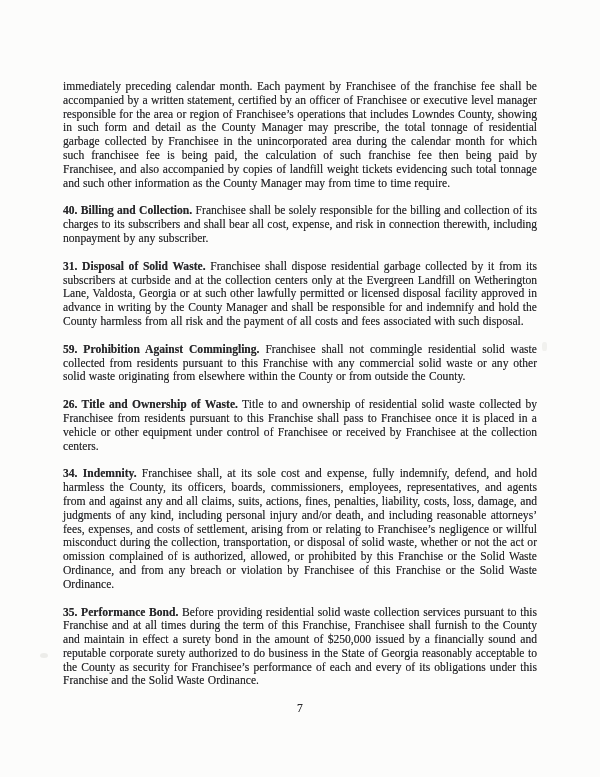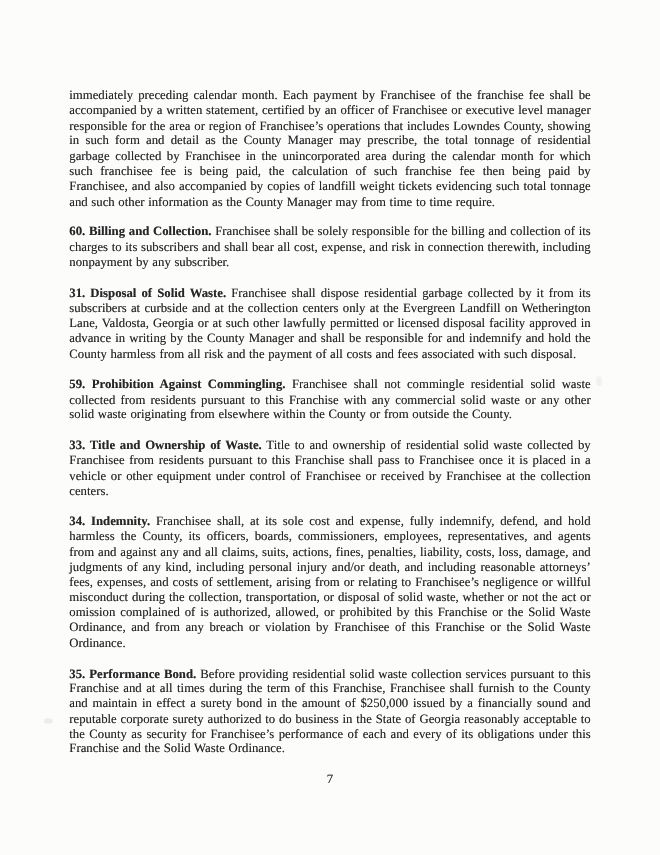--- a/index.html
+++ b/index.html
@@ -60,27 +60,27 @@
     opacity: 0.8;
   }
 </style>
 </head>
 <body>
 
 <div class="page">
 
   <p class="para"><span class="para-body">immediately preceding calendar month. Each payment by Franchisee of the franchise fee shall be accompanied by a written statement, certified by an officer of Franchisee or executive level manager responsible for the area or region of Franchisee’s operations that includes Lowndes County, showing in such form and detail as the County Manager may prescribe, the total tonnage of residential garbage collected by Franchisee in the unincorporated area during the calendar month for which such franchisee fee is being paid, the calculation of such franchise fee then being paid by Franchisee, and also accompanied by copies of landfill weight tickets evidencing such total tonnage and such other information as the County Manager may from time to time require.</span></p>
 
-  <p class="para"><span class="para-heading">60. Billing and Collection.</span><span class="para-body"> Franchisee shall be solely responsible for the billing and collection of its charges to its subscribers and shall bear all cost, expense, and risk in connection therewith, including nonpayment by any subscriber.</span></p>
+  <p class="para"><span class="para-heading">40. Billing and Collection.</span><span class="para-body"> Franchisee shall be solely responsible for the billing and collection of its charges to its subscribers and shall bear all cost, expense, and risk in connection therewith, including nonpayment by any subscriber.</span></p>
 
   <p class="para"><span class="para-heading">31. Disposal of Solid Waste.</span><span class="para-body"> Franchisee shall dispose residential garbage collected by it from its subscribers at curbside and at the collection centers only at the Evergreen Landfill on Wetherington Lane, Valdosta, Georgia or at such other lawfully permitted or licensed disposal facility approved in advance in writing by the County Manager and shall be responsible for and indemnify and hold the County harmless from all risk and the payment of all costs and fees associated with such disposal.</span></p>
 
   <p class="para"><span class="para-heading">59. Prohibition Against Commingling.</span><span class="para-body"> Franchisee shall not commingle residential solid waste collected from residents pursuant to this Franchise with any commercial solid waste or any other solid waste originating from elsewhere within the County or from outside the County.</span></p>
 
-  <p class="para"><span class="para-heading">33. Title and Ownership of Waste.</span><span class="para-body"> Title to and ownership of residential solid waste collected by Franchisee from residents pursuant to this Franchise shall pass to Franchisee once it is placed in a vehicle or other equipment under control of Franchisee or received by Franchisee at the collection centers.</span></p>
+  <p class="para"><span class="para-heading">26. Title and Ownership of Waste.</span><span class="para-body"> Title to and ownership of residential solid waste collected by Franchisee from residents pursuant to this Franchise shall pass to Franchisee once it is placed in a vehicle or other equipment under control of Franchisee or received by Franchisee at the collection centers.</span></p>
 
   <p class="para"><span class="para-heading">34. Indemnity.</span><span class="para-body"> Franchisee shall, at its sole cost and expense, fully indemnify, defend, and hold harmless the County, its officers, boards, commissioners, employees, representatives, and agents from and against any and all claims, suits, actions, fines, penalties, liability, costs, loss, damage, and judgments of any kind, including personal injury and/or death, and including reasonable attorneys’ fees, expenses, and costs of settlement, arising from or relating to Franchisee’s negligence or willful misconduct during the collection, transportation, or disposal of solid waste, whether or not the act or omission complained of is authorized, allowed, or prohibited by this Franchise or the Solid Waste Ordinance, and from any breach or violation by Franchisee of this Franchise or the Solid Waste Ordinance.</span></p>
 
   <p class="para"><span class="para-heading">35. Performance Bond.</span><span class="para-body"> Before providing residential solid waste collection services pursuant to this Franchise and at all times during the term of this Franchise, Franchisee shall furnish to the County and maintain in effect a surety bond in the amount of $250,000 issued by a financially sound and reputable corporate surety authorized to do business in the State of Georgia reasonably acceptable to the County as security for Franchisee’s performance of each and every of its obligations under this Franchise and the Solid Waste Ordinance.</span></p>
 
   <div class="page-number">7</div>
 
   <div class="speck-left"></div>
   <div class="speck-right"></div>
 

